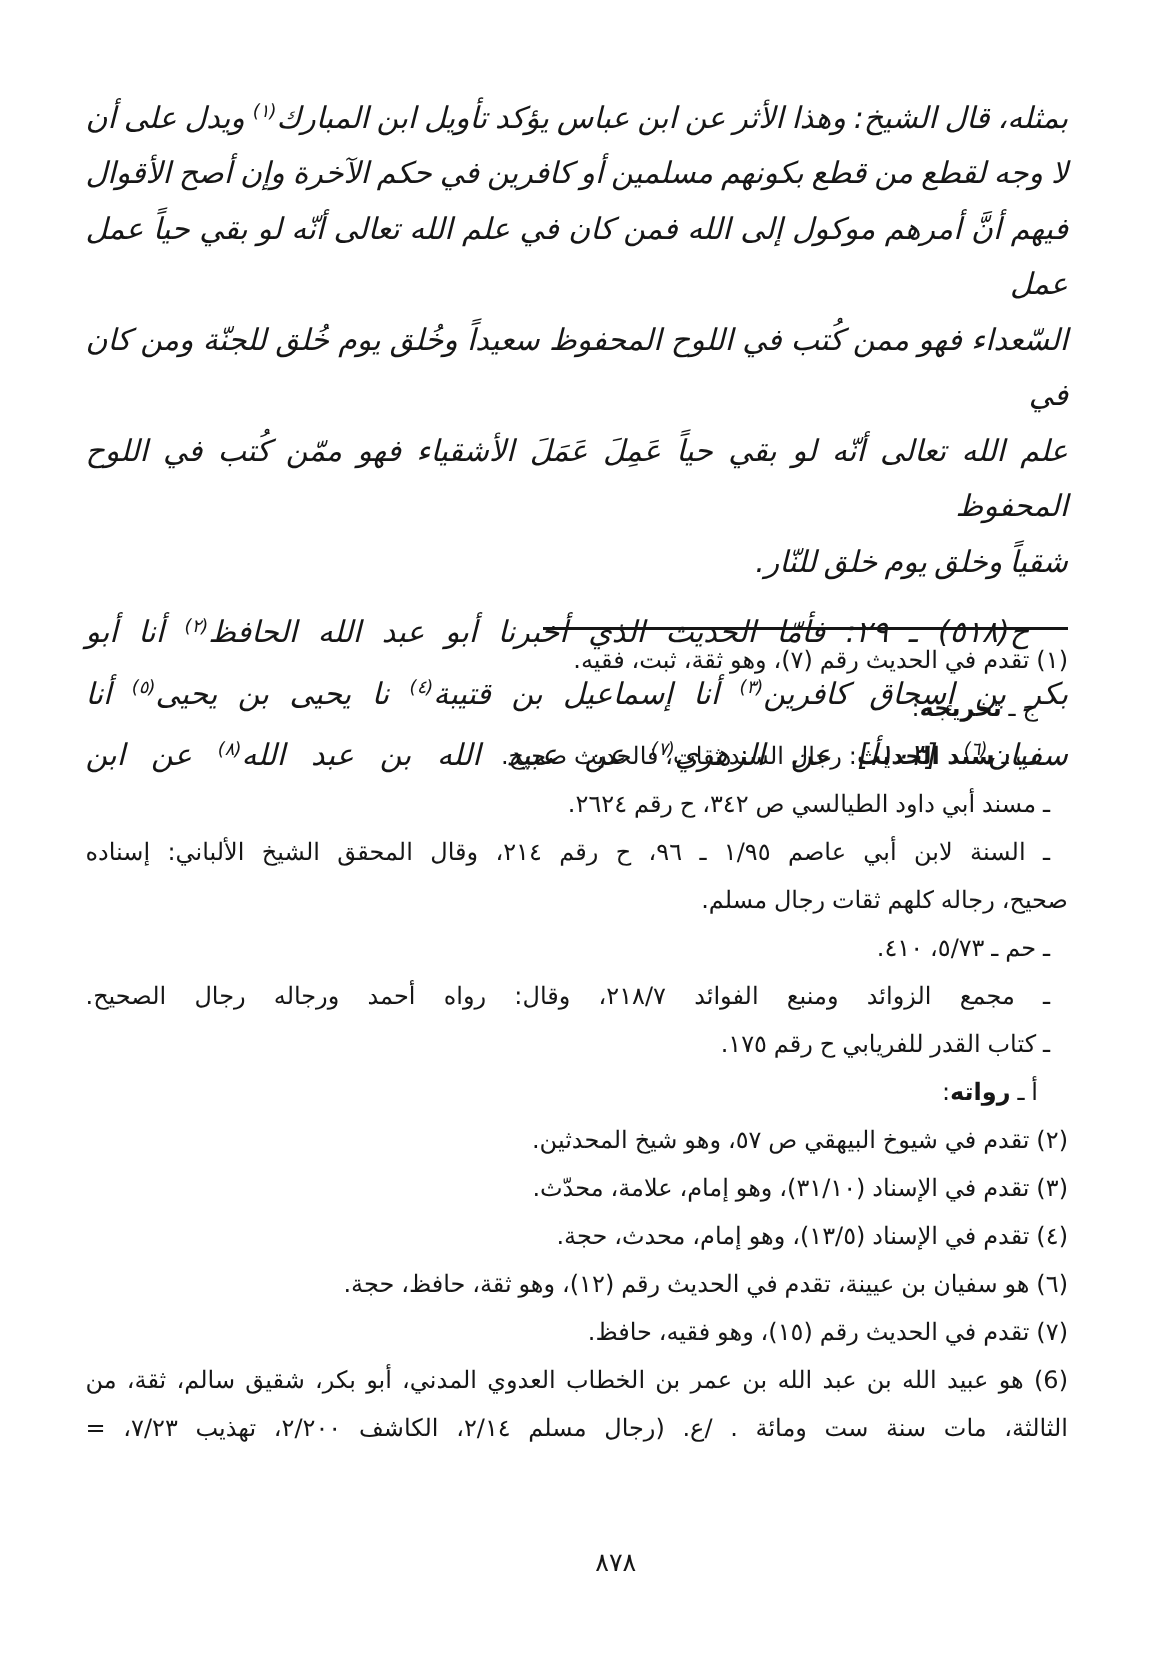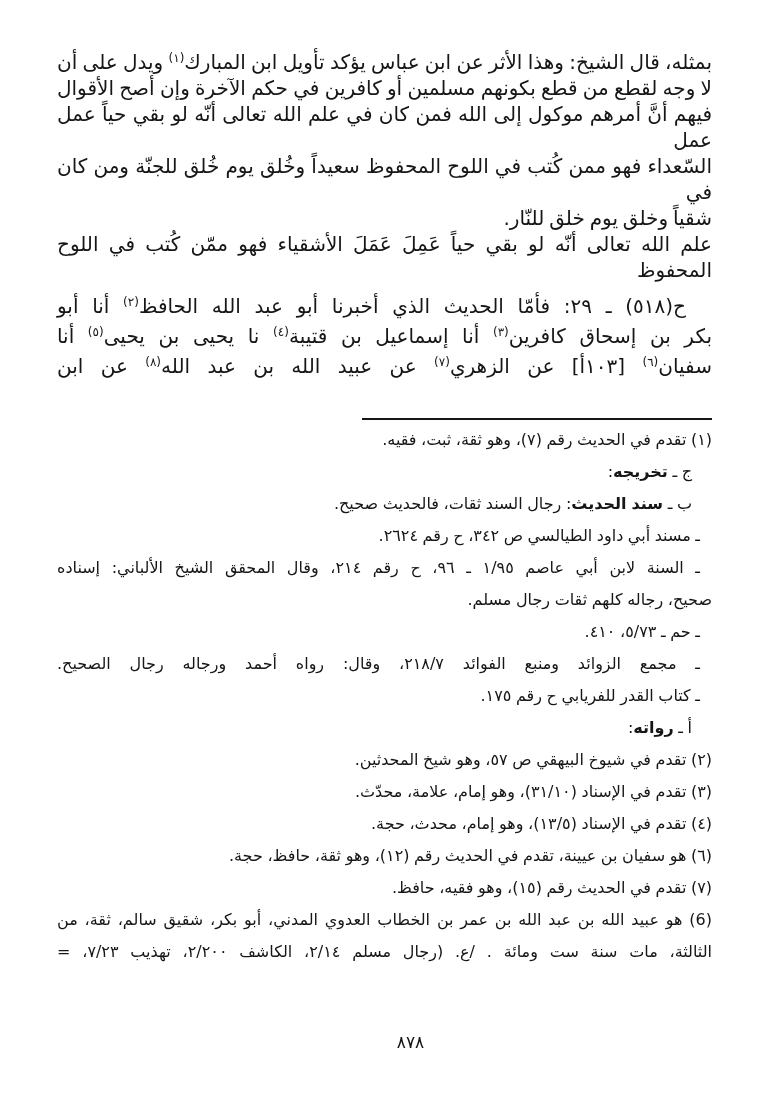--- a/index.html
+++ b/index.html
@@ -6,22 +6,22 @@
   body{
     width:769px;height:1109px;
     background:#ffffff;
     font-family:"DejaVu Sans", sans-serif;
     color:#161616;
     position:relative;
     overflow:hidden;
   }
   .page{position:absolute;inset:0;direction:rtl;}
   .main{
-    position:absolute;top:45px;right:57px;width:655px;
-    font-size:20px;line-height:26px;word-spacing:-1.5px;
+    position:absolute;top:56px;right:57px;width:655px;
+    font-size:20px;line-height:37px;word-spacing:-1.5px;font-style:italic;
   }
   .para2{margin-top:6px;}
   .fnsep{
     position:absolute;top:418px;right:57px;width:350px;height:0;
     border-top:2px solid #161616;
   }
   .fns{
     position:absolute;top:424px;right:57px;width:655px;
     font-size:16px;line-height:32px;word-spacing:-0.5px;margin-left:48px;
   }
@@ -43,22 +43,22 @@
 <body>
 
 <div class="page">
 
   <div class="main">
     <div class="para1">
         <div class="ln in-plain just"><span>بمثله، قال الشيخ: وهذا الأثر عن ابن عباس يؤكد تأويل ابن المبارك</span><span class="sup">(١)</span><span> ويدل على أن</span></div>
         <div class="ln in-plain just"><span>لا وجه لقطع من قطع بكونهم مسلمين أو كافرين في حكم الآخرة وإن أصح الأقوال</span></div>
         <div class="ln in-plain just"><span>فيهم أنَّ أمرهم موكول إلى الله فمن كان في علم الله تعالى أنّه لو بقي حياً عمل عمل</span></div>
         <div class="ln in-plain just"><span>السّعداء فهو ممن كُتب في اللوح المحفوظ سعيداً وخُلق يوم خُلق للجنّة ومن كان في</span></div>
+        <div class="ln in-plain just"><span>علم الله تعالى أنّه لو بقي حياً عَمِلَ عَمَلَ الأشقياء فهو ممّن كُتب في اللوح المحفوظ</span></div>
         <div class="ln in-plain"><span>شقياً وخلق يوم خلق للنّار.</span></div>
-        <div class="ln in-plain just"><span>علم الله تعالى أنّه لو بقي حياً عَمِلَ عَمَلَ الأشقياء فهو ممّن كُتب في اللوح المحفوظ</span></div>
       </div>
     <div class="para2">
         <div class="ln in-p2first just"><span>ح(٥١٨) ـ ٢٩: فأمّا الحديث الذي أخبرنا أبو عبد الله الحافظ</span><span class="sup">(٢)</span><span> أنا أبو</span></div>
         <div class="ln in-plain just"><span>بكر بن إسحاق كافرين</span><span class="sup">(٣)</span><span> أنا إسماعيل بن قتيبة</span><span class="sup">(٤)</span><span> نا يحيى بن يحيى</span><span class="sup">(٥)</span><span> أنا</span></div>
         <div class="ln in-plain just"><span>سفيان</span><span class="sup">(٦)</span><span> [١٠٣أ] عن الزهري</span><span class="sup">(٧)</span><span> عن عبيد الله بن عبد الله</span><span class="sup">(٨)</span><span> عن ابن</span></div>
       </div>
   </div>
 
   <div class="fnsep"></div>
 

